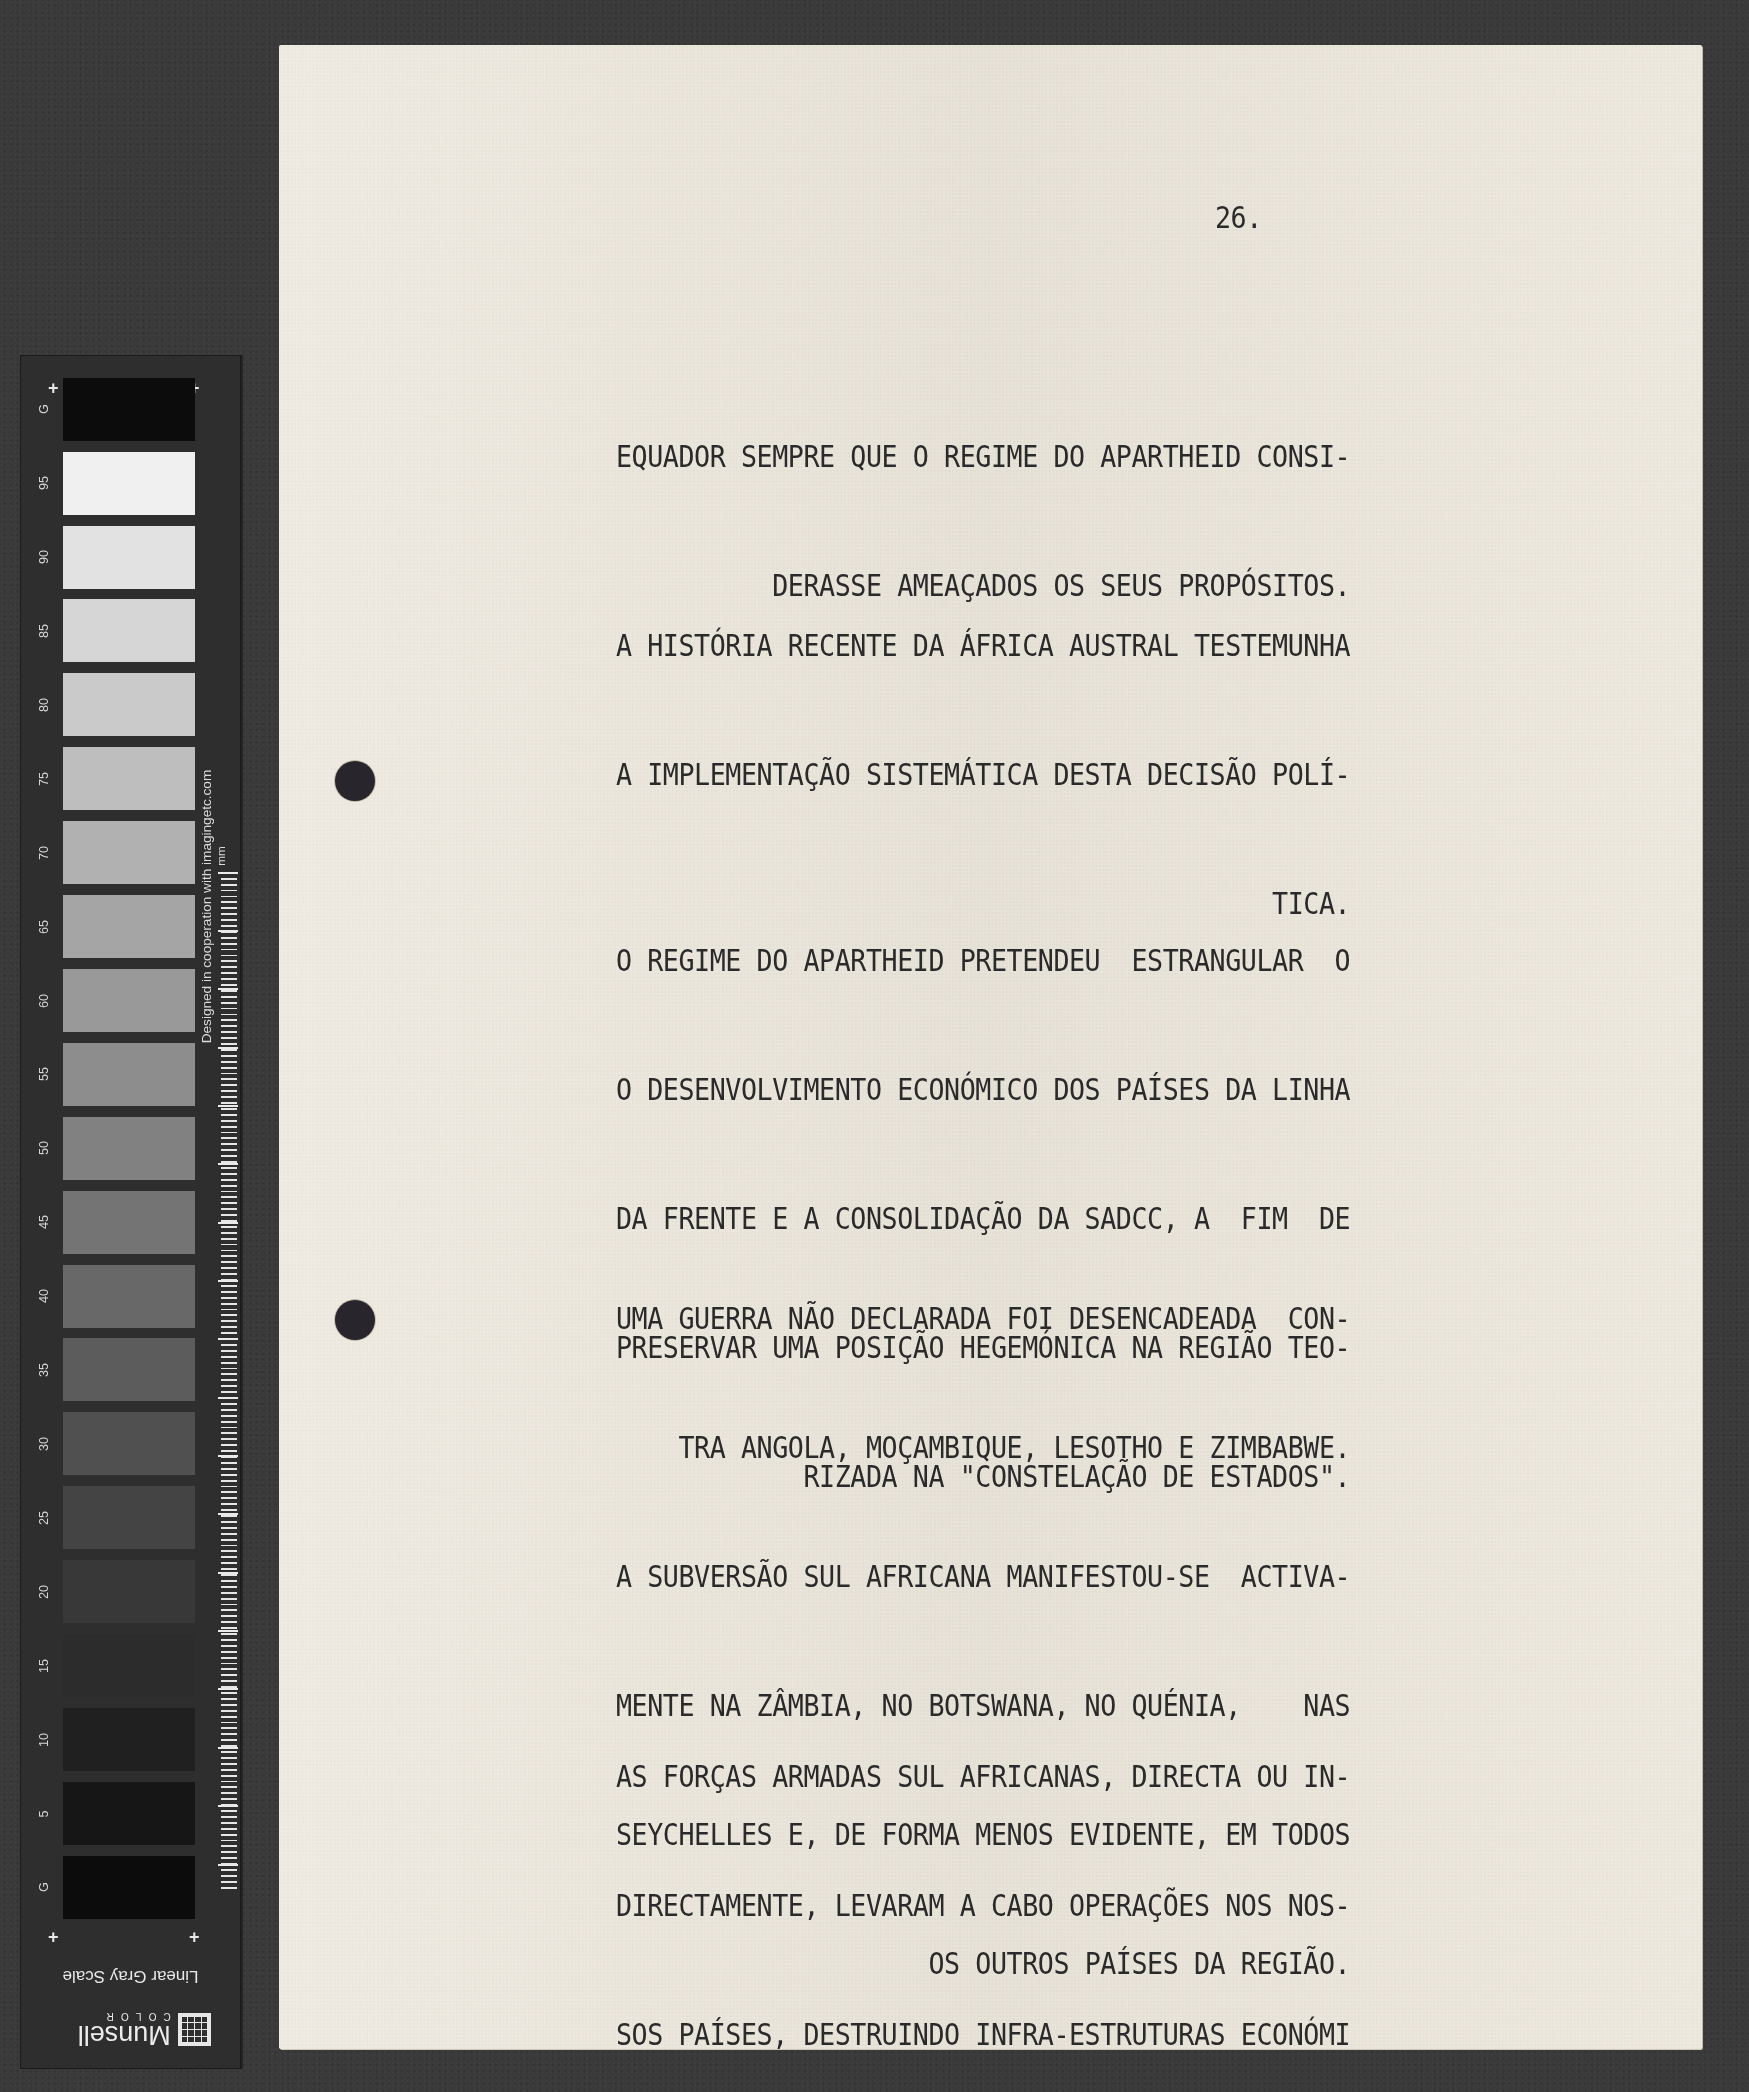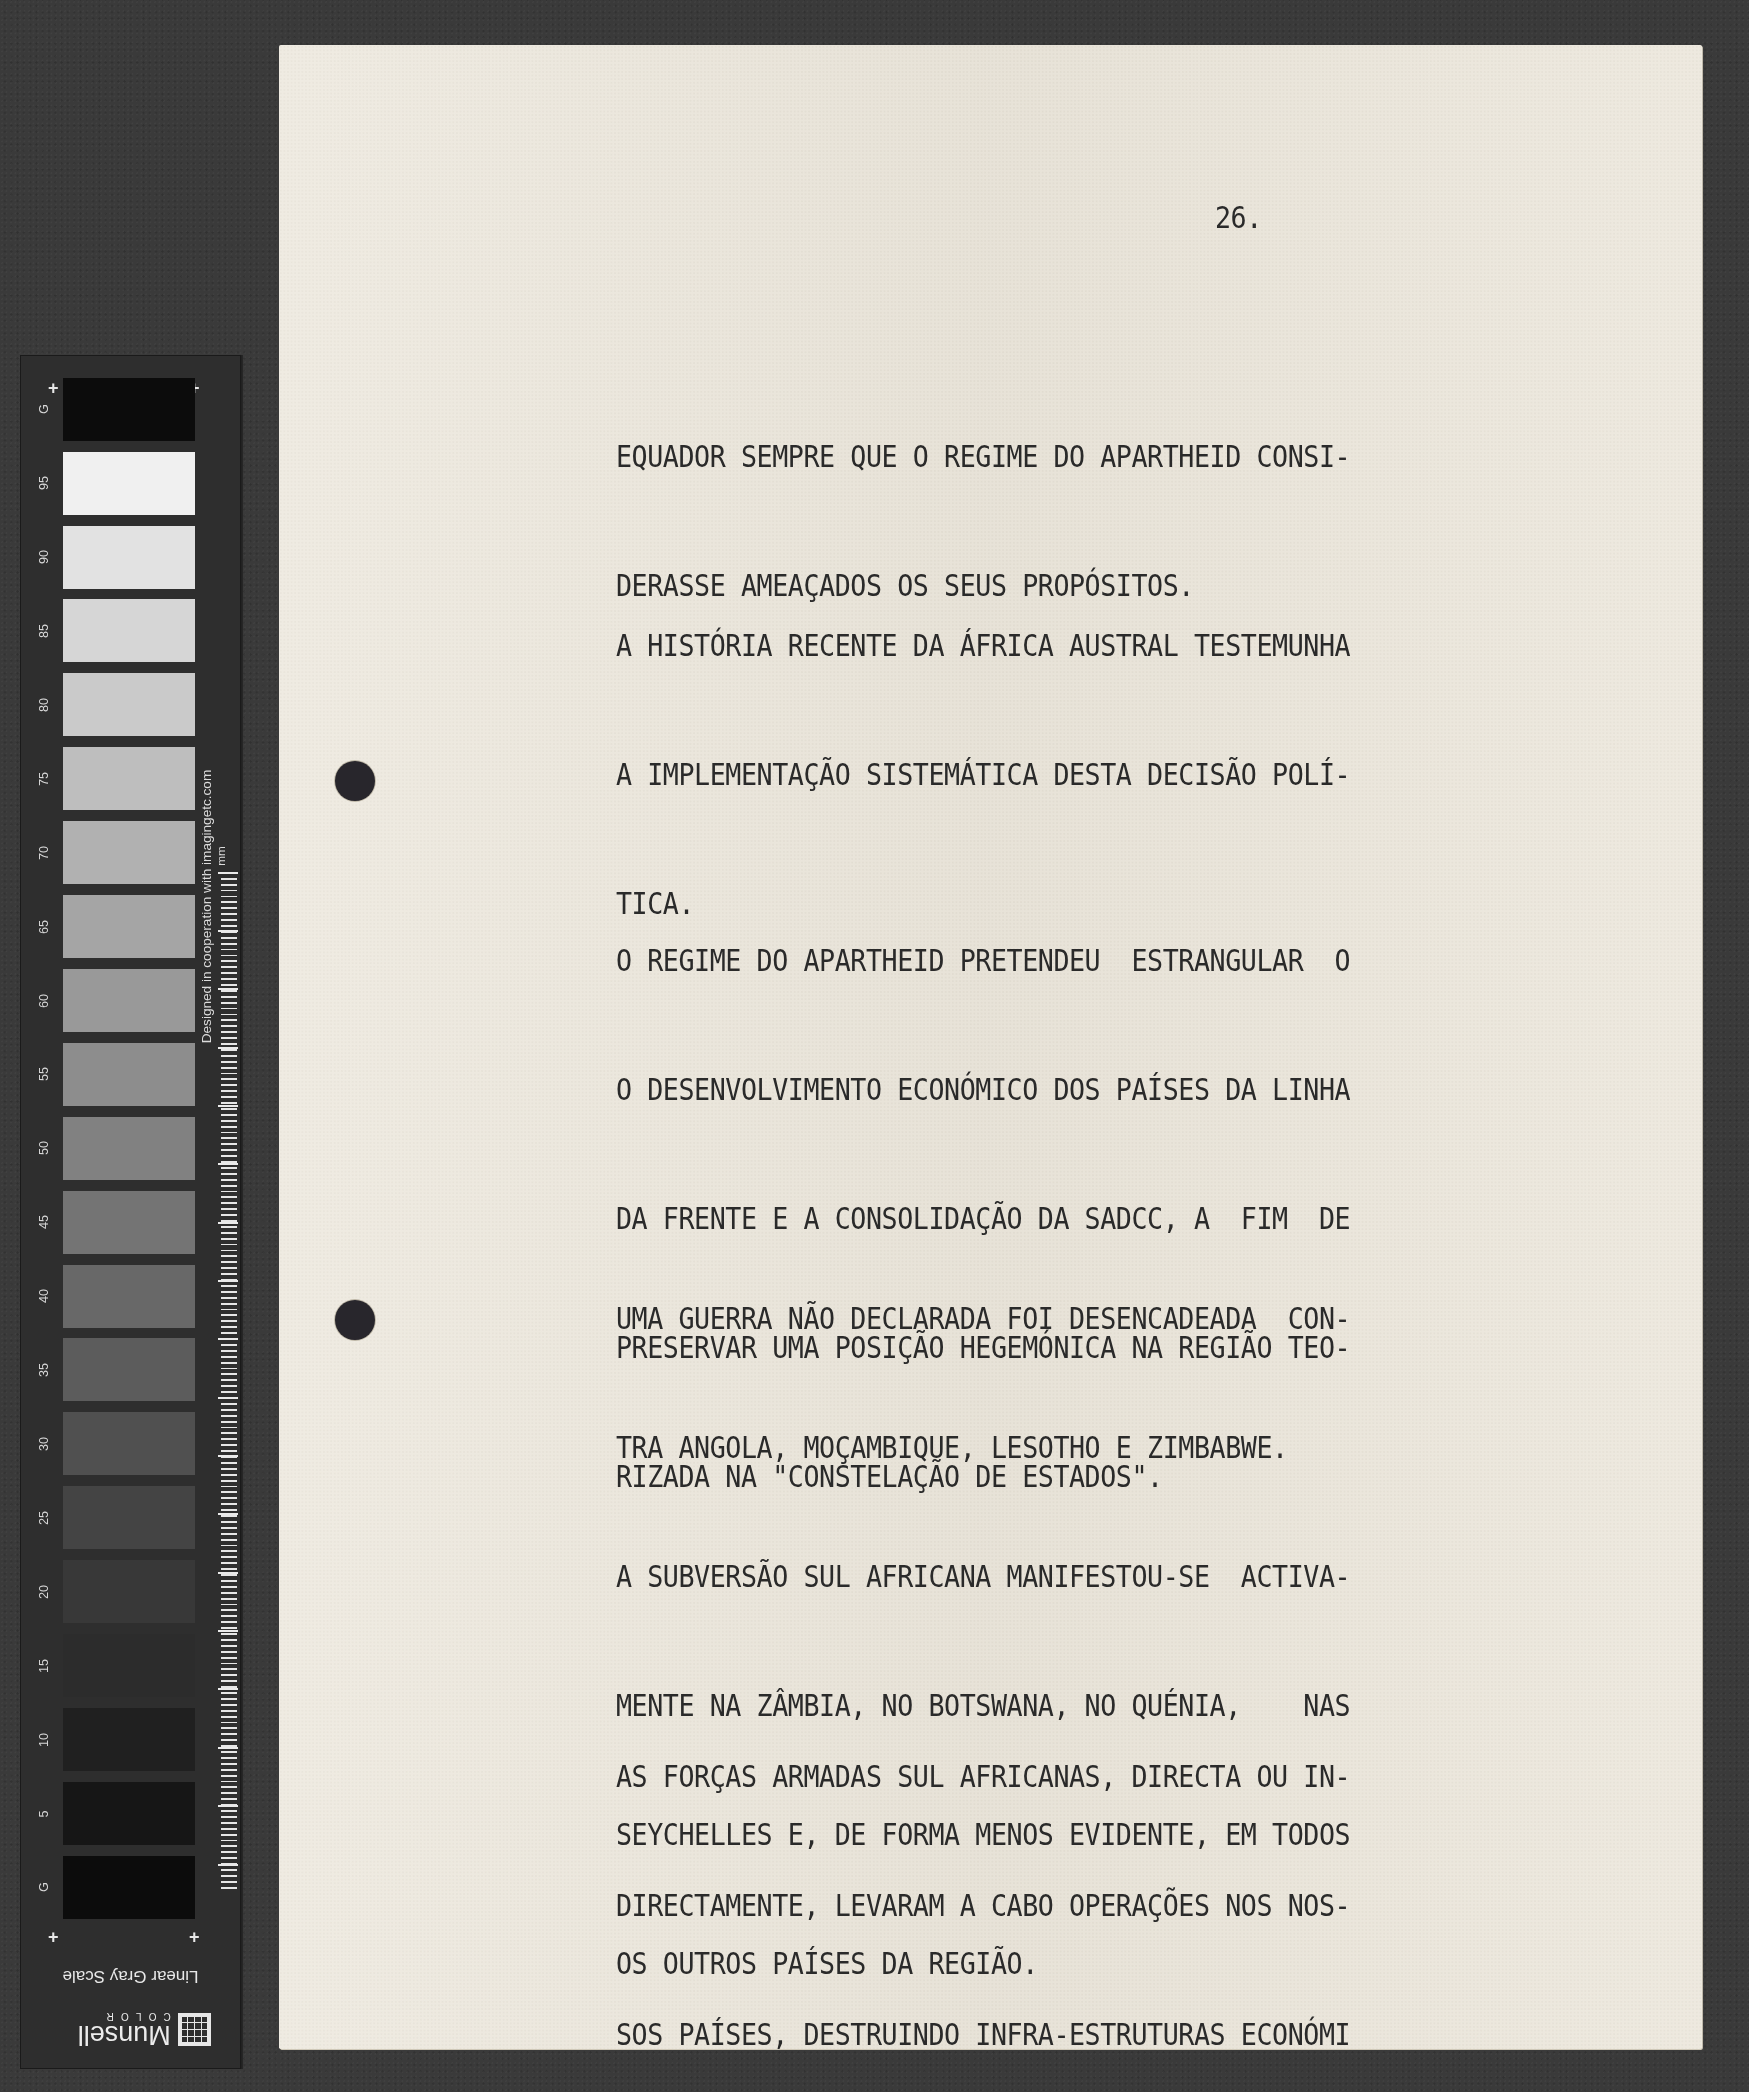--- a/index.html
+++ b/index.html
@@ -150,20 +150,21 @@
       top: 45px;
       width: 1423px;
       height: 2004px;
       background: #ece7dc;
       background-image:
         linear-gradient(90deg, rgba(255,255,255,0.18), rgba(0,0,0,0.02) 50%, rgba(255,255,255,0.1)),
         radial-gradient(rgba(150,140,120,0.08) 0.9px, transparent 0.9px);
       background-size: 100% 100%, 3.6px 3.6px;
       border-radius: 1.8px;
       box-shadow: 0.9px 0.9px 0 #cfc8b8;
+      text-align: right;
     }
     .hole {
       position: absolute;
       width: 40px;
       height: 40px;
       border-radius: 50%;
       background: #28262c;
       box-shadow: 0 0 0 0.9px #bdb6a6;
     }
 

